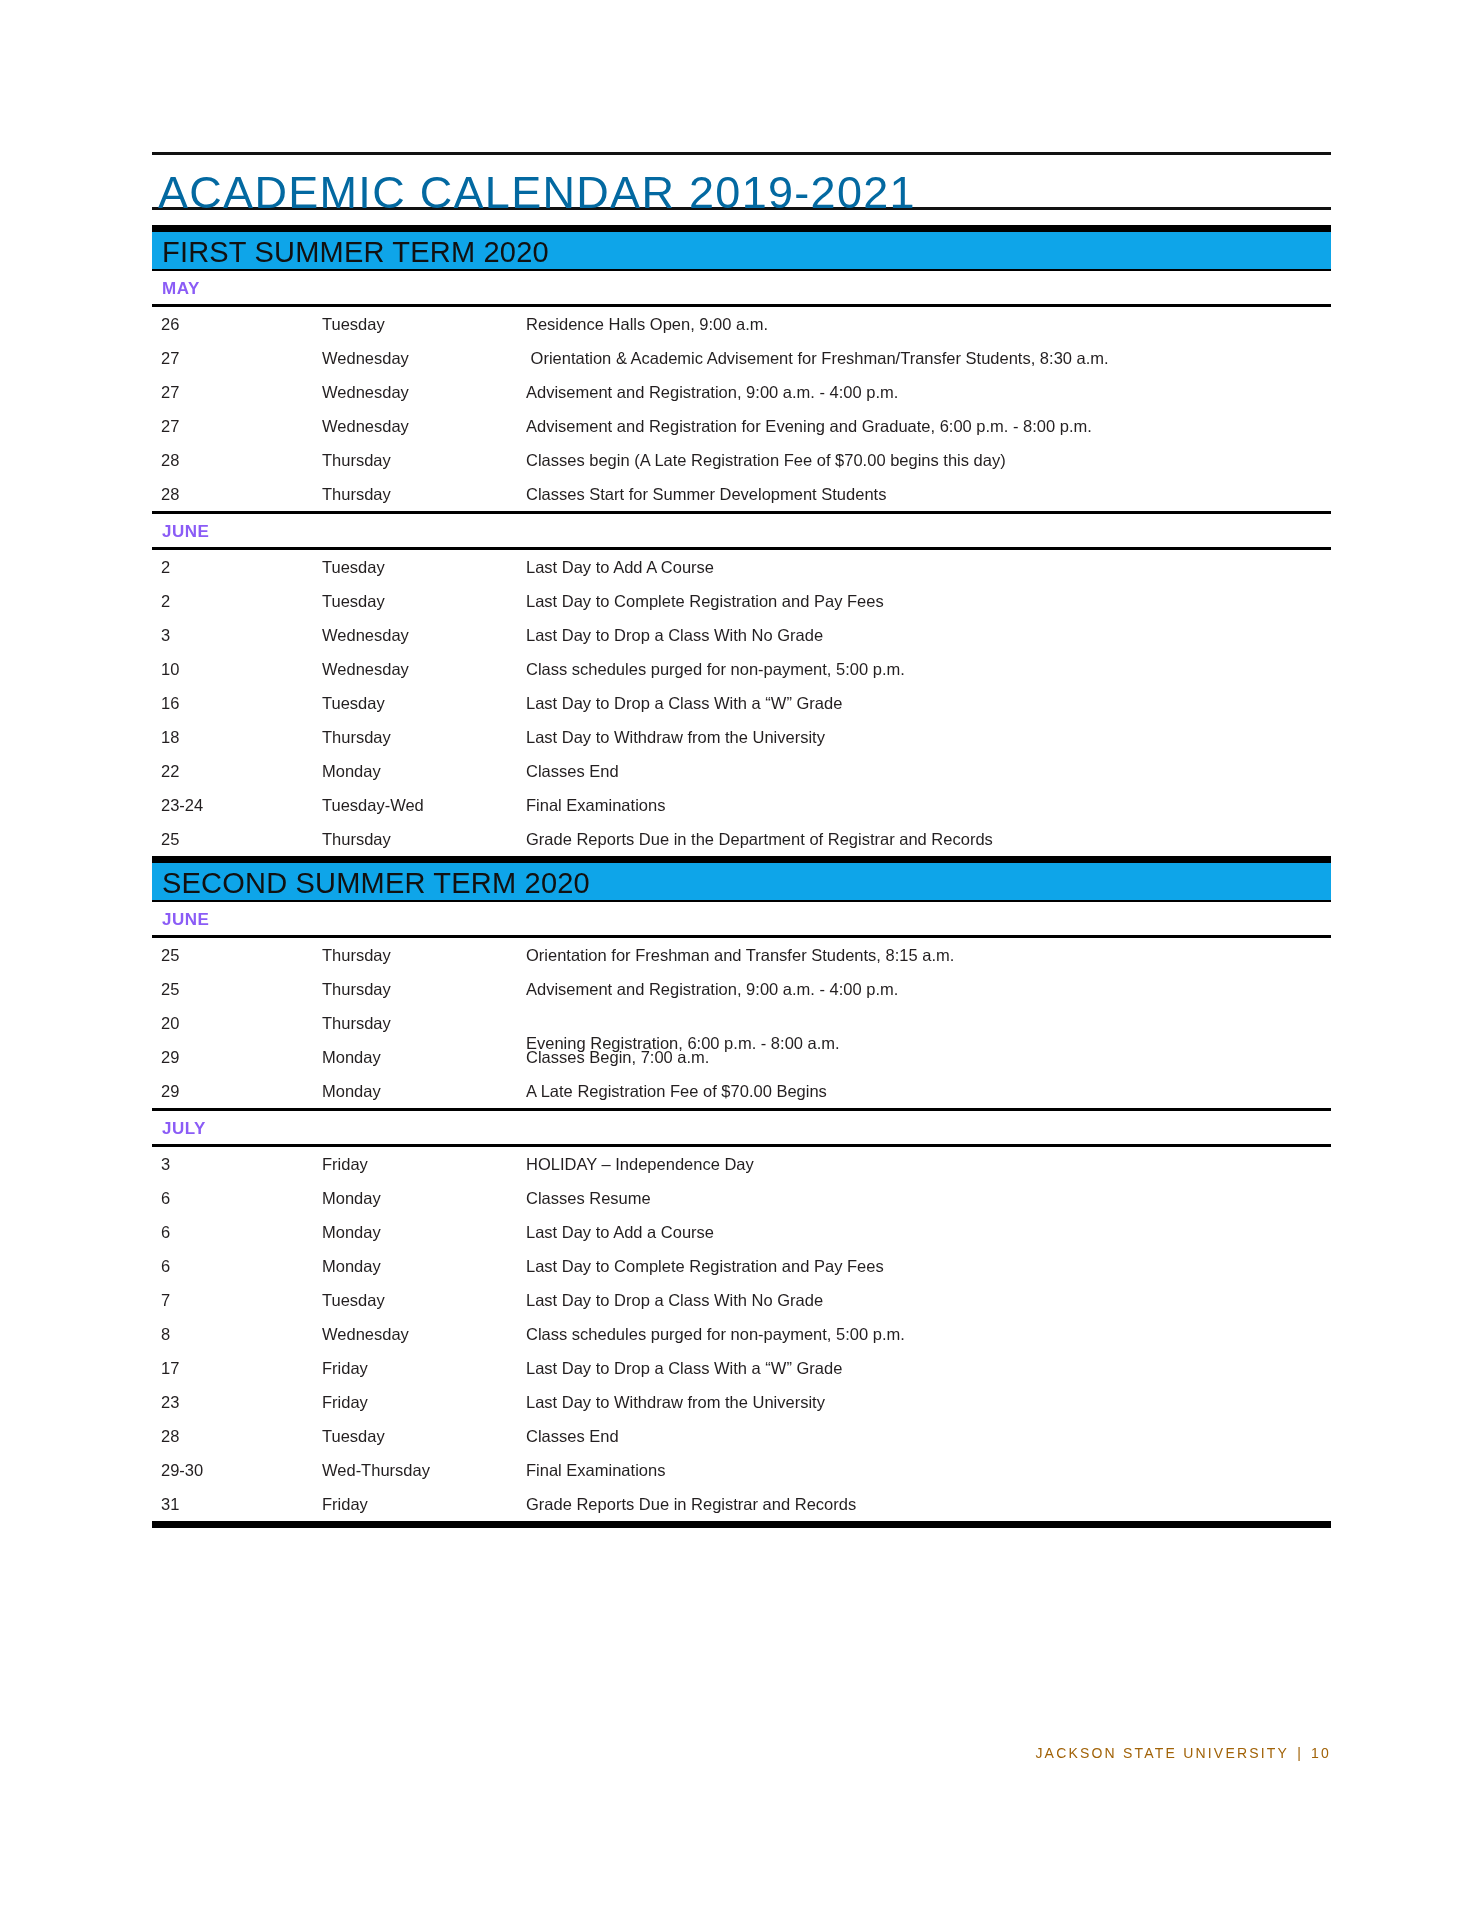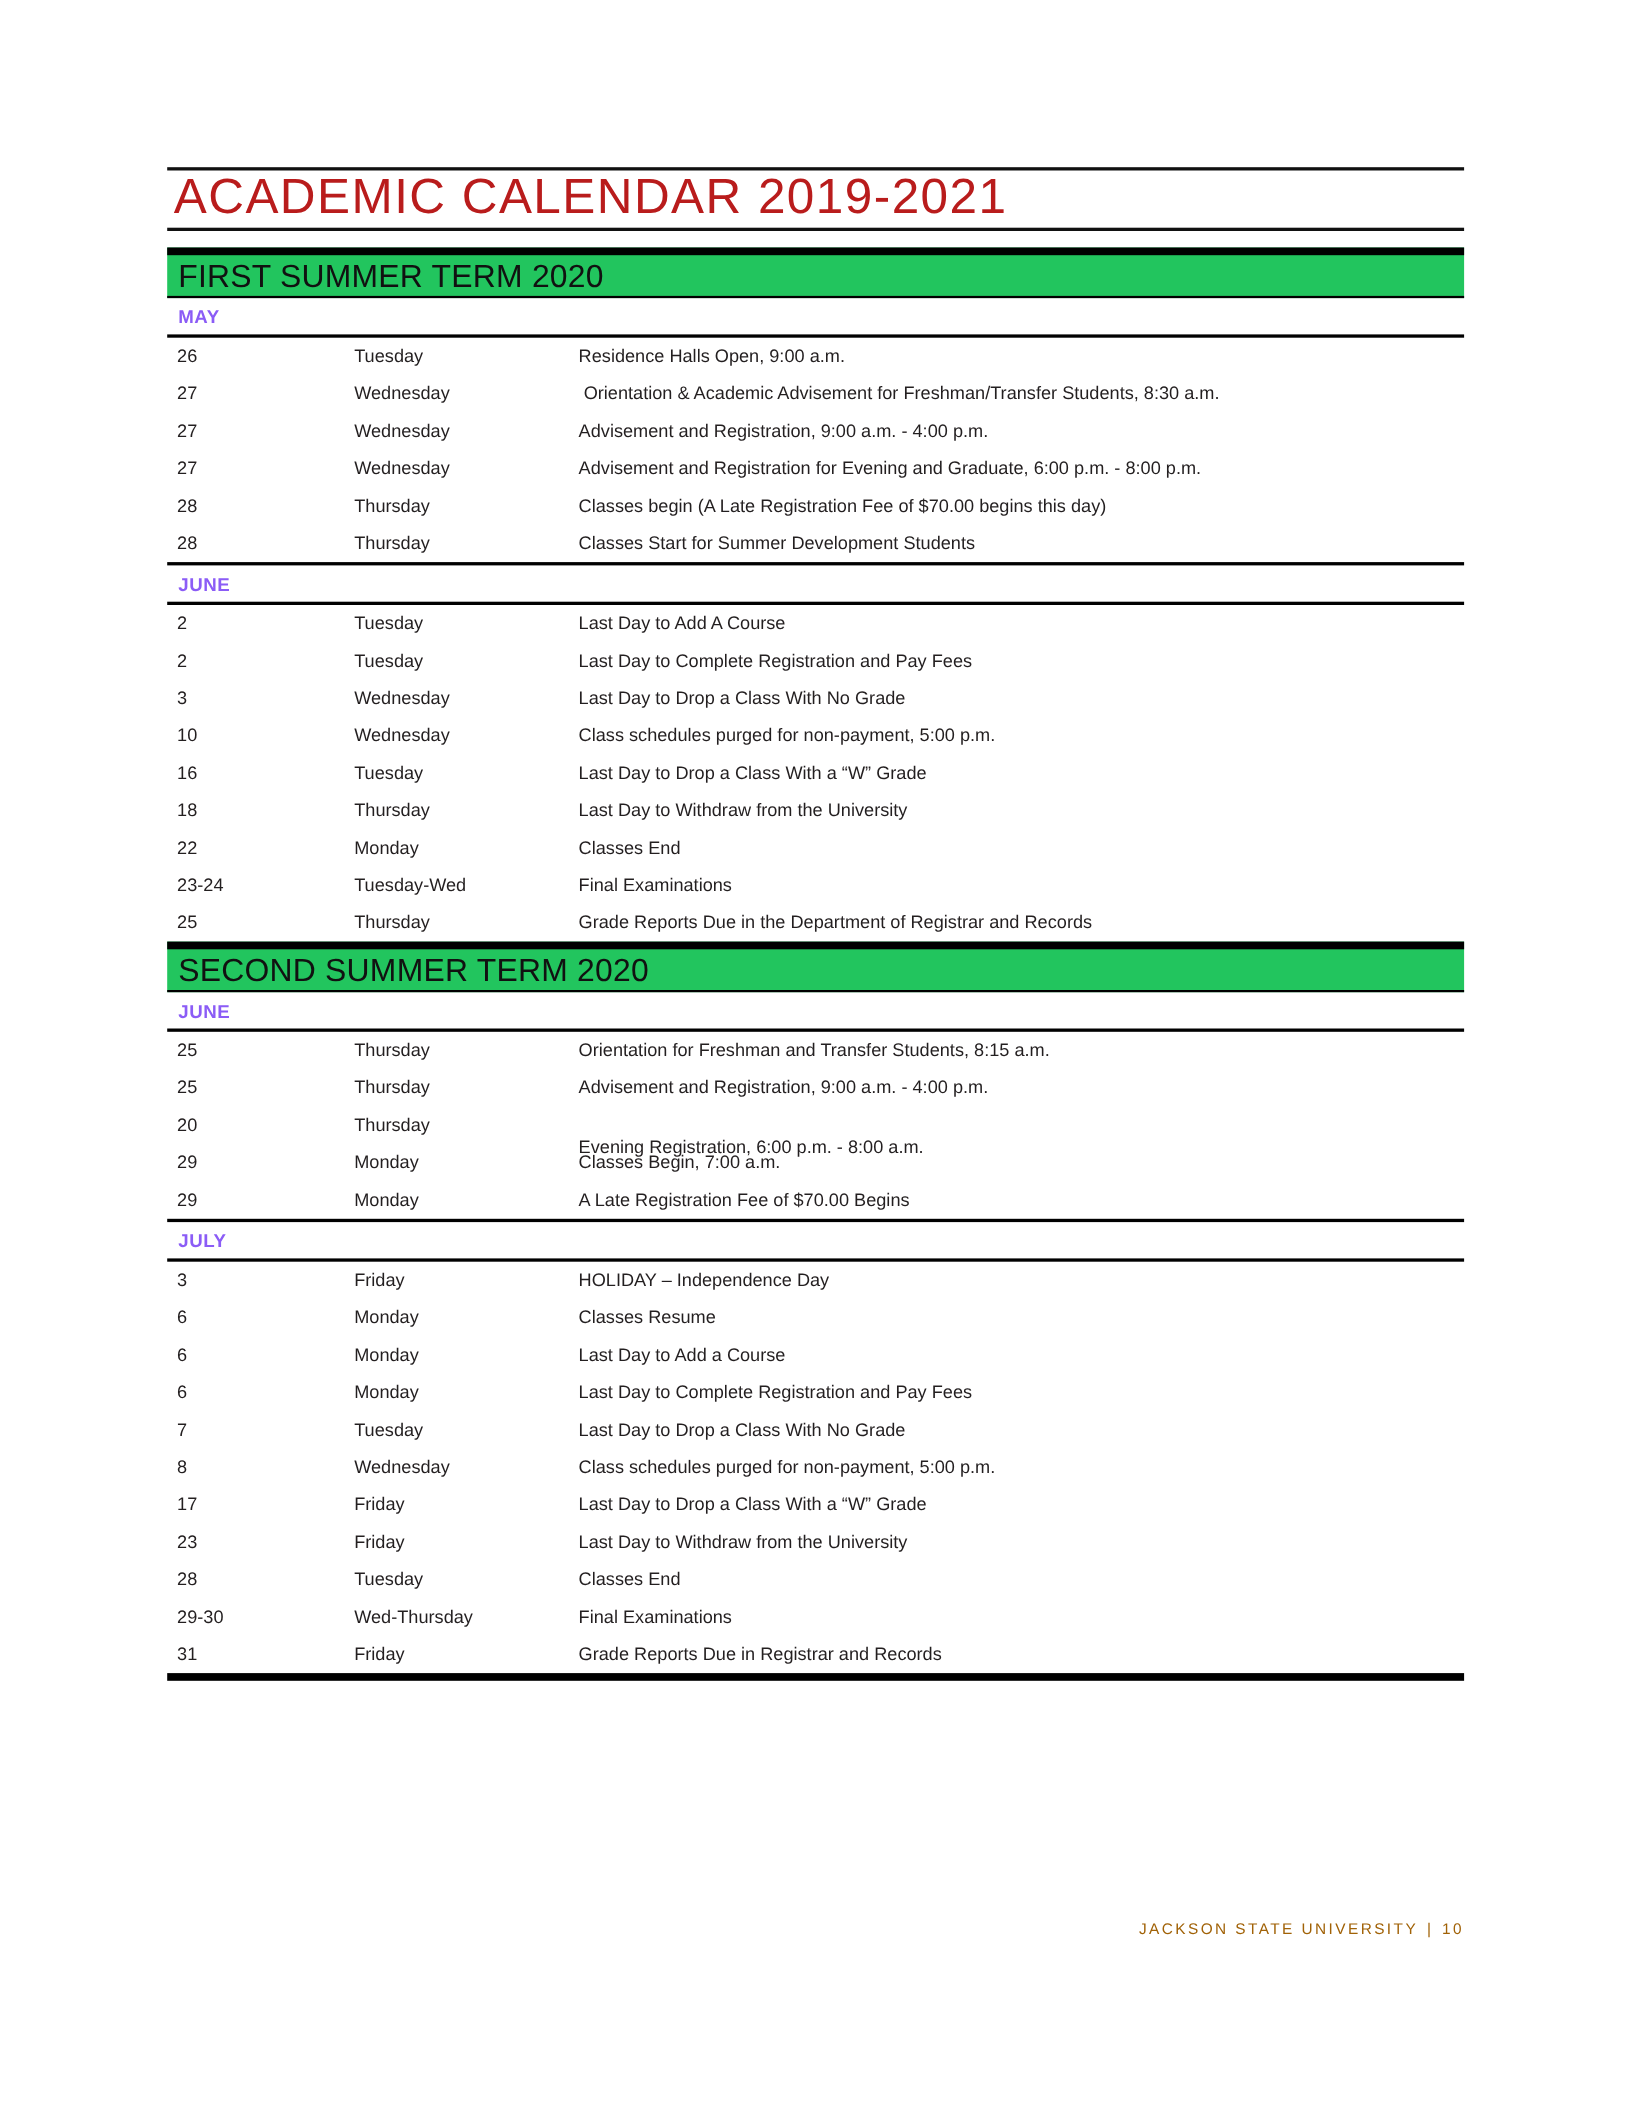--- a/index.html
+++ b/index.html
@@ -1,24 +1,24 @@
 <!DOCTYPE html>
 <html><head>
 <meta charset="utf-8">
 <style>
   html, body { margin: 0; padding: 0; background: #ffffff; }
   body { width: 1484px; height: 1920px; position: relative; overflow: hidden;
          font-family: "Liberation Sans", "DejaVu Sans", sans-serif; color: #231f20; }
   .page { position: absolute; left: 152px; top: 152px; width: 1179px; }
   .title-wrap { border-top: 3px solid #111; border-bottom: 3px solid #111; height: 52px; position: relative; }
-  .title { position: absolute; left: 6px; top: 0; font-size: 45px; line-height: 48px; letter-spacing: 1.3px;
-           font-weight: normal; color: #b91c1c; margin: 0; white-space: nowrap; }
+  .title { position: absolute; left: 6px; top: 14px; font-size: 45px; line-height: 48px; letter-spacing: 1.3px;
+           font-weight: normal; color: #0369a1; margin: 0; white-space: nowrap; }
   .term { margin-top: 15px; }
   .term + .term { margin-top: 0; }
-  .term-header { border-top: 7px solid #000; background: #22c55e; height: 37px; border-bottom: 2px solid #000;
+  .term-header { border-top: 7px solid #000; background: #0ea5e9; height: 37px; border-bottom: 2px solid #000;
                  position: relative; }
   .term-title { position: absolute; left: 10px; top: 4px; font-size: 29px; line-height: 32px; color: #111; white-space: nowrap; letter-spacing: 0.2px; }
   .month { height: 33px; border-bottom: 3px solid #000; position: relative; }
   .month-label { position: absolute; left: 10px; top: 8px; font-weight: bold; font-size: 17px; line-height: 20px; letter-spacing: 0.5px; color: #8b5cf6; }
   .rows { }
   .row { height: 34px; position: relative; font-size: 16.5px; line-height: 34px; white-space: nowrap; }
   .row span { position: absolute; top: 0; }
   .c-date { left: 9px; }
   .c-day { left: 170px; }
   .c-event { left: 374px; }

